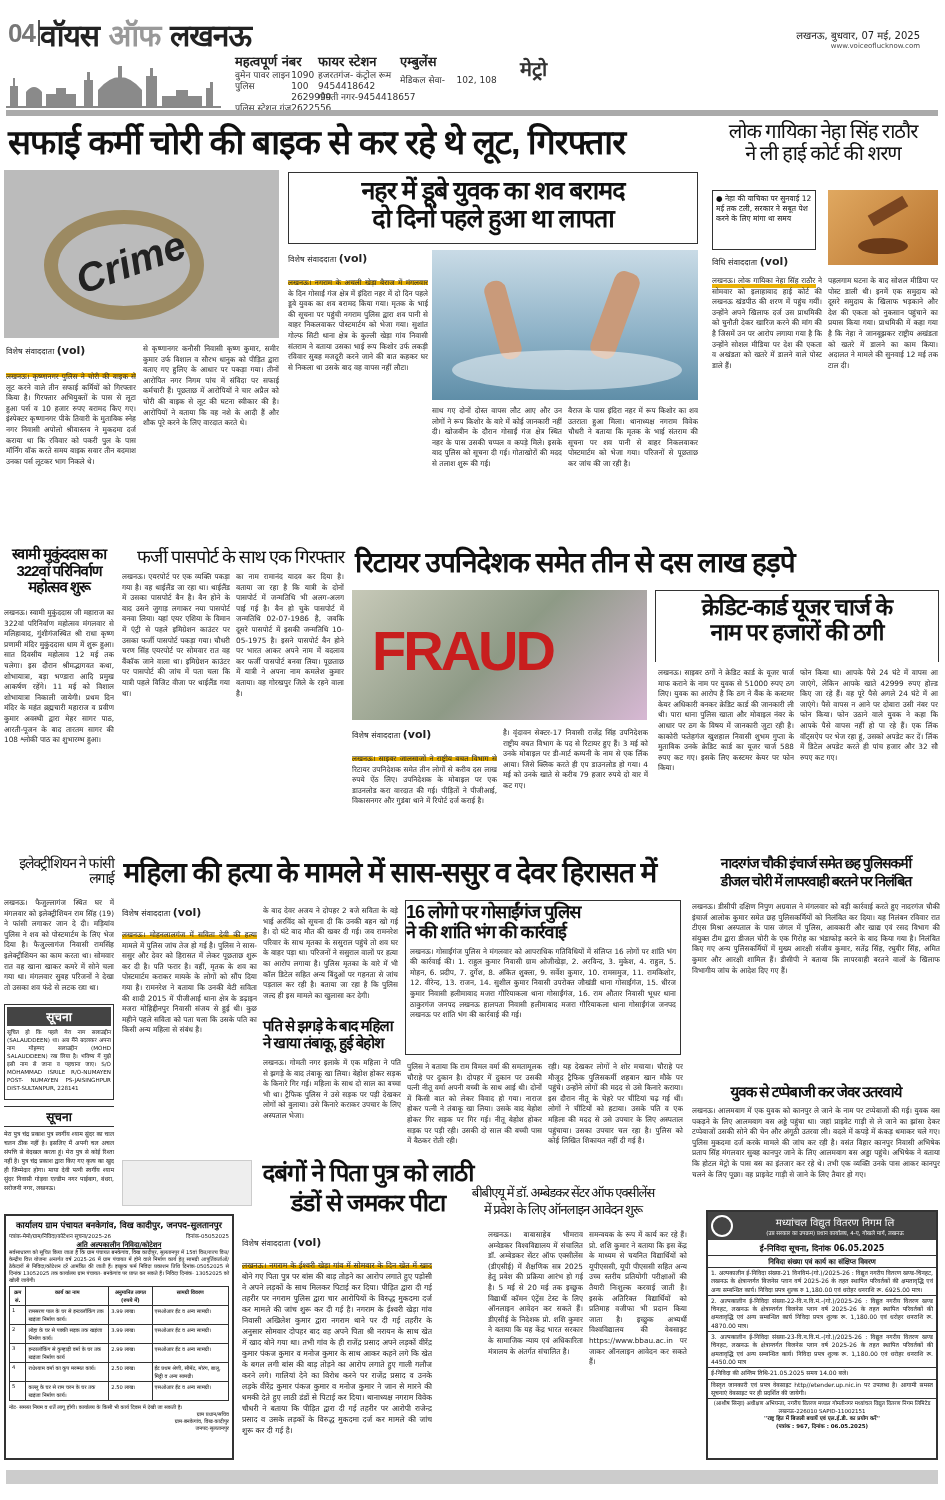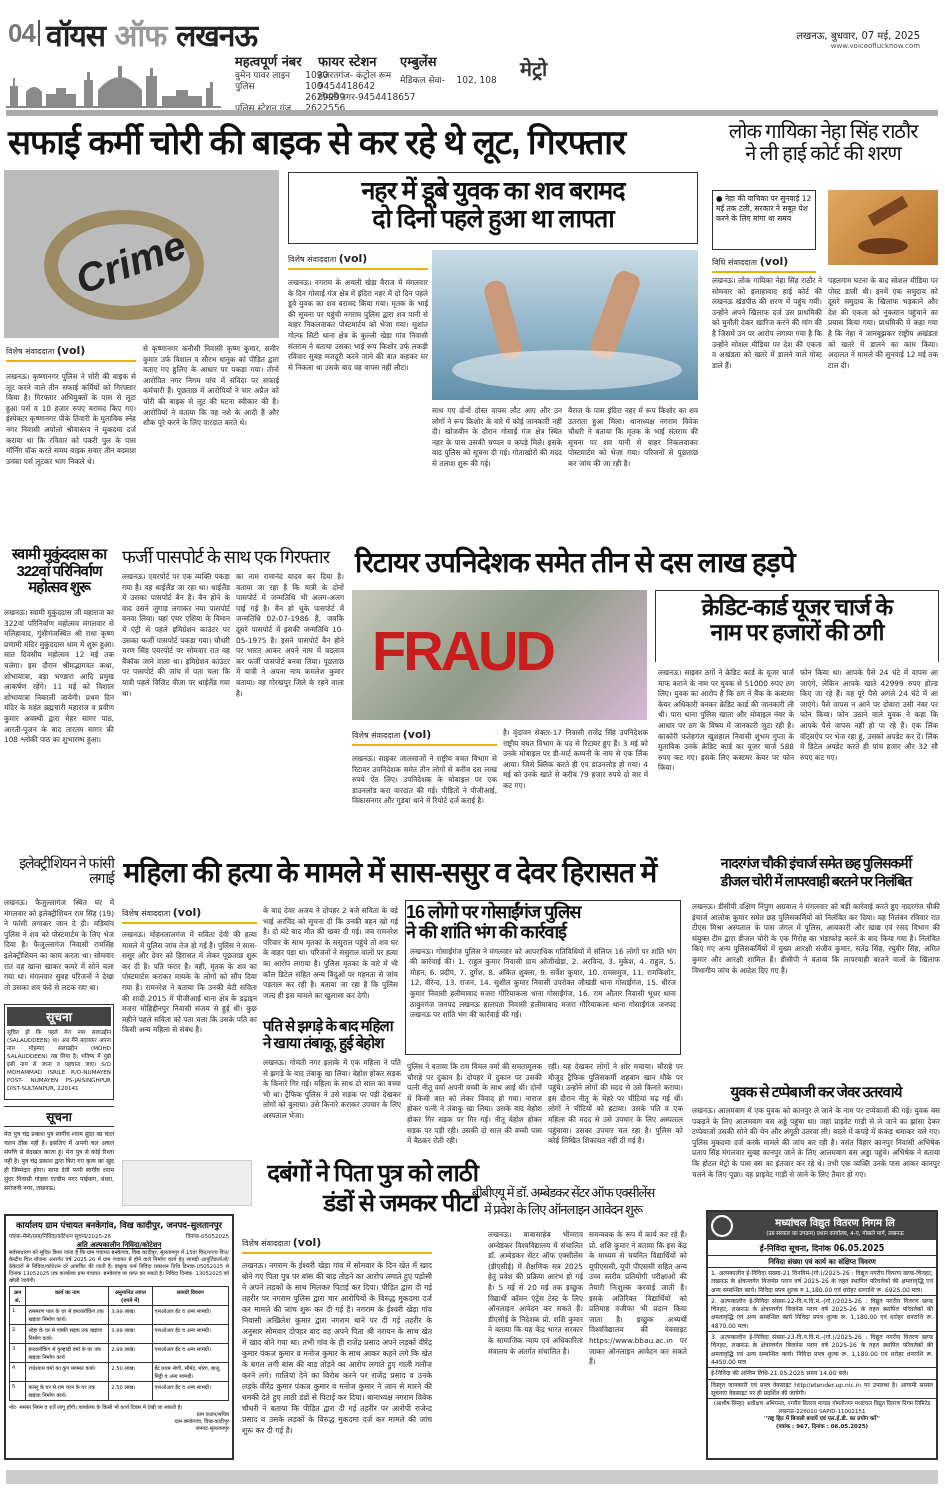--- a/index.html
+++ b/index.html
@@ -1,34 +1,34 @@
 <!DOCTYPE html>
 <html><head>
 <meta charset="utf-8">
 <style>
 *{box-sizing:border-box;margin:0;padding:0}
 body{width:945px;height:1500px;background:#fff;font-family:"DejaVu Sans",sans-serif;color:#111;position:relative;overflow:hidden}
 .abs{position:absolute}
 .masthead{left:0;top:0;width:945px;height:112px}
 .pgno{left:8px;top:18px;font-family:"Liberation Sans",sans-serif;font-weight:bold;font-size:26px;color:#777;letter-spacing:-1px}
 .pgbar{left:38px;top:20px;width:2px;height:26px;background:#555}
-.paper{left:46px;top:14px;font-size:30px;font-weight:bold;color:#222;letter-spacing:-1px}
+.paper{left:40px;top:14px;font-size:30px;font-weight:bold;color:#222;letter-spacing:-1px}
 .paper .mid{color:#999}
 .skyline{left:6px;top:56px;width:215px;height:52px}
 .numbox{top:56px;font-size:9px;color:#333;line-height:11px}
 .numbox h4{font-size:13px;font-weight:bold;color:#222;margin-bottom:3px}
 .section{left:520px;top:55px;font-size:20px;font-weight:bold;color:#333}
 .dateline{right:25px;top:28px;font-size:10px;color:#222}
 .site{right:25px;top:42px;font-size:7px;color:#444}
 .rule{left:6px;width:932px;height:6px;background:#aaa}
 .hl{font-family:"Liberation Sans",sans-serif;font-weight:bold;color:#111;letter-spacing:-1px;line-height:1.1}
 .box{border:1px solid #333}
 .img{background:#bbb;overflow:hidden}
 .txt{font-size:7.3px;line-height:10.6px;color:#222;text-align:justify;overflow:hidden}
-.byline{font-size:8px;color:#222;border-bottom:2px solid #eab308;padding-bottom:3px}
+.byline{font-size:8px;color:#222;border-bottom:4px solid #eab308;padding-bottom:16px}
 .byline b{font-size:11px;font-weight:bold}
 table.tender{border-collapse:collapse;width:100%;font-size:6px}
 table.tender td,table.tender th{border:1px solid #333;padding:1px 2px;vertical-align:top}
 .notice{font-size:6.8px;line-height:9.5px;text-align:justify}
 .sunna{background:#444;color:#fff;font-weight:bold;text-align:center;font-size:12px;padding:1px}
 </style>
 </head>
 <body>
 
 <div class="abs masthead">
@@ -38,21 +38,21 @@
     <span>वॉयस</span>
     <span class="mid">ऑफ</span>
     <span>लखनऊ</span>
   </div>
   <svg class="abs skyline" viewBox="0 0 215 52">
     <rect x="0" y="50" width="215" height="2" fill="#888"></rect>
     <path d="M4 50 V30 h3 V22 h2 V30 h3 V50 Z M20 50 V36 q8 -10 16 0 V50 Z M40 50 V38 h30 V50 Z M50 38 V32 h10 V38 Z M78 50 V24 h3 V16 h3 V24 h3 V50 Z M92 50 V34 q22 -26 44 0 V50 Z M112 10 h4 V24 h-4 Z M140 50 V20 h4 V12 h3 V20 h4 V50 Z M156 50 V40 h40 V50 Z M170 40 V34 h12 V40 Z M200 50 V32 h4 V26 h3 V50 Z" fill="#8a8a8a"></path>
   </svg>
   <div class="abs numbox" style="left:235px">
     <h4>महत्वपूर्ण नंबर</h4>
-    <div style="display:flex;gap:14px">
+    <div style="display:flex;gap:0">
       <div>
         <div>वुमेन पावर लाइन</div>
         <div>पुलिस</div>
         <div>&nbsp;</div>
         <div>पुलिस स्टेशन गंज</div>
       </div>
       <div>
         <div>1090</div>
         <div>100</div>
         <div>2629999</div>
@@ -108,21 +108,21 @@
   <div style="position:absolute;left:30px;top:48px;width:50px;height:16px;background:#6b3a18;border-radius:50%"></div>
   <div style="position:absolute;left:40px;top:15px;width:40px;height:12px;background:#7a4520;transform:rotate(-30deg)"></div>
 </div>
 <div class="abs byline" style="left:712px;top:255px;width:104px"><span>विधि संवाददाता</span> <b>(vol)</b></div>
 <div class="abs txt" style="left:712px;top:276px;width:110px;height:260px">लखनऊ। लोक गायिका नेहा सिंह राठौर ने सोमवार को इलाहाबाद हाई कोर्ट की लखनऊ खंडपीठ की शरण में पहुंच गयीं। उन्होंने अपने खिलाफ दर्ज उस प्राथमिकी को चुनौती देकर खारिज करने की मांग की है जिसमें उन पर आरोप लगाया गया है कि उन्होंने सोशल मीडिया पर देश की एकता व अखंडता को खतरे में डालने वाले पोस्ट डाले हैं।</div>
 <div class="abs txt" style="left:828px;top:276px;width:110px;height:260px">पहलगाम घटना के बाद सोशल मीडिया पर पोस्ट डाली थी। इनमें एक समुदाय को दूसरे समुदाय के खिलाफ भड़काने और देश की एकता को नुकसान पहुंचाने का प्रयास किया गया। प्राथमिकी में कहा गया है कि नेहा ने जानबूझकर राष्ट्रीय अखंडता को खतरे में डालने का काम किया। अदालत ने मामले की सुनवाई 12 मई तक टाल दी।</div>
 
 <div class="abs hl" style="left:4px;top:546px;width:110px;font-size:15px;text-align:center">स्वामी मुकुंददास का 322वां परिनिर्वाण महोत्सव शुरू</div>
 <div class="abs txt" style="left:4px;top:608px;width:110px;height:212px">लखनऊ। स्वामी मुकुंददास जी महाराज का 322वां परिनिर्वाण महोत्सव मंगलवार से मलिहाबाद, गुंशीगंजस्थित श्री राधा कृष्ण प्रणामी मंदिर मुकुंददास धाम में शुरू हुआ। सात दिवसीय महोत्सव 12 मई तक चलेगा। इस दौरान श्रीमद्भागवत कथा, शोभायात्रा, बड़ा भण्डारा आदि प्रमुख आकर्षण रहेंगे। 11 मई को विशाल शोभायात्रा निकाली जायेगी। प्रथम दिन मंदिर के महंत ब्रह्मचारी महाराज व प्रवीण कुमार अवस्थी द्वारा मेहर सागर पाठ, आरती-पूजन के बाद तारतम सागर की 108 श्लोकी पाठ का शुभारम्भ हुआ।</div>
 
-<div class="abs hl" style="left:122px;top:548px;width:222px;font-size:18px;font-weight:normal;text-align:left">फर्जी पासपोर्ट के साथ एक गिरफ्तार</div>
+<div class="abs hl" style="left:122px;top:548px;width:222px;font-size:18px;font-weight:normal;text-align:right">फर्जी पासपोर्ट के साथ एक गिरफ्तार</div>
 <div class="abs txt" style="left:122px;top:572px;width:108px;height:248px">लखनऊ। एयरपोर्ट पर एक व्यक्ति पकड़ा गया है। वह थाईलैंड जा रहा था। थाईलैंड में उसका पासपोर्ट बैन है। बैन होने के बाद उसने जुगाड़ लगाकर नया पासपोर्ट बनवा लिया। यहां एयर एशिया के विमान में एंट्री से पहले इमिग्रेशन काउंटर पर उसका फर्जी पासपोर्ट पकड़ा गया। चौधरी चरण सिंह एयरपोर्ट पर सोमवार रात वह बैंकॉक जाने वाला था। इमिग्रेशन काउंटर पर पासपोर्ट की जांच में पता चला कि यात्री पहले विजिट वीजा पर थाईलैंड गया था।</div>
 <div class="abs txt" style="left:236px;top:572px;width:108px;height:248px">का नाम रामानंद यादव कर दिया है। बताया जा रहा है कि यात्री के दोनों पासपोर्ट में जन्मतिथि भी अलग-अलग पाई गई है। बैन हो चुके पासपोर्ट में जन्मतिथि 02-07-1986 है, जबकि दूसरे पासपोर्ट में इसकी जन्मतिथि 10-05-1975 है। इसने पासपोर्ट बैन होने पर भारत आकर अपने नाम में बदलाव कर फर्जी पासपोर्ट बनवा लिया। पूछताछ में यात्री ने अपना नाम कमलेश कुमार बताया। वह गोरखपुर जिले के रहने वाला है।</div>
 
 <div class="abs hl" style="left:355px;top:548px;width:590px;font-size:28px">रिटायर उपनिदेशक समेत तीन से दस लाख हड़पे</div>
 <div class="abs img" style="left:352px;top:590px;width:295px;height:130px;background:linear-gradient(135deg,#c7c9b8,#8e9a86,#d7b8d4)">
   <div style="position:absolute;left:20px;top:28px;font:bold 56px 'Liberation Sans',sans-serif;color:#c81e1e;letter-spacing:-3px">FRAUD</div>
 </div>
 <div class="abs byline" style="left:352px;top:728px;width:145px"><span>विशेष संवाददाता</span> <b>(vol)</b></div>
 <div class="abs txt" style="left:352px;top:754px;width:145px;height:66px">लखनऊ। साइबर जालसाजों ने राष्ट्रीय बचत विभाग से रिटायर उपनिदेशक समेत तीन लोगों से करीब दस लाख रुपये ऐंठ लिए। उपनिदेशक के मोबाइल पर एक डाउनलोड करा वारदात की गई। पीड़ितों ने पीजीआई, विकासनगर और गुडंबा थाने में रिपोर्ट दर्ज कराई है।</div>
 <div class="abs txt" style="left:503px;top:728px;width:145px;height:92px">है। वृंदावन सेक्टर-17 निवासी राजेंद्र सिंह उपनिदेशक राष्ट्रीय बचत विभाग के पद से रिटायर हुए हैं। 3 मई को उनके मोबाइल पर डी-मार्ट कम्पनी के नाम से एक लिंक आया। जिसे क्लिक करते ही एप डाउनलोड हो गया। 4 मई को उनके खाते से करीब 79 हजार रुपये दो बार में कट गए।</div>
@@ -166,21 +166,21 @@
   <div class="sunna">सूचना</div>
   <div class="notice" style="font-size:5.6px;line-height:8px;margin-top:2px">सूचित हो कि पहले मेरा नाम सलाउद्दीन (SALAUDDEEN) था। अब मैंने बदलकर अपना नाम मोहम्मद सलाउद्दीन (MOHD SALAUDDEEN) रख लिया है। भविष्य में मुझे इसी नाम से जाना व पहचाना जाए। S/O MOHAMMAD ISRILE R/O-NUMAYEN POST- NUMAYEN PS-JAISINGHPUR DIST-SULTANPUR, 228141</div>
 </div>
 
 <div class="abs" style="left:4px;top:1106px;width:110px;height:100px">
   <div class="sunna" style="background:#fff;color:#111;border:1px solid #333;border-width:1px 0">सूचना</div>
   <div class="notice" style="font-size:6px;line-height:9px;margin-top:2px">मेरा पुत्र चंद्र प्रकाश पुत्र स्वर्गीय श्याम सुंदर का चाल चलन ठीक नहीं है। इसलिए मैं अपनी चल अचल संपत्ति से बेदखल करता हूं। मेरा पुत्र से कोई रिश्ता नहीं है। पुत्र चंद्र प्रकाश द्वारा किए गए कृत्य का खुद ही जिम्मेदार होगा। माया देवी पत्नी स्वर्गीय श्याम सुंदर निवासी गोड़वा एल्डीम नगर पाईबाग, बंधरा, सरोजनी नगर, लखनऊ।</div>
 </div>
 <div class="abs" style="left:122px;top:1160px;width:130px;height:46px;background:#eee;border:1px solid #ccc"></div>
 
-<div class="abs" style="left:258px;top:1160px;width:220px;text-align:right">
+<div class="abs" style="left:258px;top:1160px;width:220px;text-align:center">
   <div class="hl" style="font-size:24px">दबंगों ने पिता पुत्र को लाठी</div>
   <div class="hl" style="font-size:24px;margin-top:4px">डंडों से जमकर पीटा</div>
 </div>
 <div class="abs byline" style="left:242px;top:1236px;width:190px"><span>विशेष संवाददाता</span> <b>(vol)</b></div>
 <div class="abs txt" style="left:242px;top:1260px;width:190px;height:200px;font-size:7.6px;line-height:11px">लखनऊ। नगराम के ईश्वरी खेड़ा गांव में सोमवार के दिन खेत में खाद बोने गए पिता पुत्र पर बांस की बाड़ तोड़ने का आरोप लगाते हुए पड़ोसी ने अपने लड़कों के साथ मिलकर पिटाई कर दिया। पीड़ित द्वारा दी गई तहरीर पर नगराम पुलिस द्वारा चार आरोपियों के विरुद्ध मुकदमा दर्ज कर मामले की जांच शुरू कर दी गई है। नगराम के ईश्वरी खेड़ा गांव निवासी अखिलेश कुमार द्वारा नगराम थाने पर दी गई तहरीर के अनुसार सोमवार दोपहर बाद वह अपने पिता श्री नरायन के साथ खेत में खाद बोने गया था। तभी गांव के ही राजेंद्र प्रसाद अपने लड़कों वीरेंद्र कुमार पंकज कुमार व मनोज कुमार के साथ आकर कहने लगे कि खेत के बगल लगी बांस की बाड़ तोड़ने का आरोप लगाते हुए गाली गलौज करने लगे। गालियां देने का विरोध करने पर राजेंद्र प्रसाद व उनके लड़के वीरेंद्र कुमार पंकज कुमार व मनोज कुमार ने जान से मारने की धमकी देते हुए लाठी डंडों से पिटाई कर दिया। थानाध्यक्ष नगराम विवेक चौधरी ने बताया कि पीड़ित द्वारा दी गई तहरीर पर आरोपी राजेन्द्र प्रसाद व उसके लड़कों के विरुद्ध मुकदमा दर्ज कर मामले की जांच शुरू कर दी गई है।</div>
 
 <div class="abs" style="left:438px;top:1186px;width:250px;text-align:center">
   <div class="hl" style="font-size:13px;font-weight:normal">बीबीएयू में डॉ. अम्बेडकर सेंटर ऑफ एक्सीलेंस</div>
   <div class="hl" style="font-size:13px;font-weight:normal;margin-top:3px">में प्रवेश के लिए ऑनलाइन आवेदन शुरू</div>
 </div>
@@ -240,21 +240,21 @@
     <div>ग्राम प्रधान/सचिव</div>
     <div>ग्राम-बनकेगांव, विख-कादीपुर</div>
     <div>जनपद-सुलतानपुर</div>
   </div>
 </div>
 
 <div class="abs box" style="left:706px;top:1210px;width:232px;height:250px;border-width:2px">
   <div style="background:#444;color:#fff;display:flex;align-items:center;padding:3px;gap:4px">
     <div style="width:22px;height:22px;border-radius:50%;border:2px solid #fff;flex:none"></div>
     <div style="flex:1;text-align:center">
-      <div style="font-size:10px;font-weight:bold">मध्यांचल विद्युत वितरण निगम लि</div>
+      <div style="font-size:10px;font-weight:normal">मध्यांचल विद्युत वितरण निगम लि</div>
       <div style="font-size:5.5px">(उप्र सरकार का उपक्रम) प्रधान कार्यालय, 4-ए, गोखले मार्ग, लखनऊ</div>
     </div>
   </div>
   <div style="font-size:8px;font-weight:bold;text-align:center;border-bottom:1px solid #333;padding:2px">ई-निविदा सूचना, दिनांक 06.05.2025</div>
   <div style="font-size:7px;font-weight:bold;text-align:center;border-bottom:1px solid #333;padding:1px">निविदा संख्या एवं कार्य का संक्षिप्त विवरण</div>
   <div class="notice" style="font-size:6px;line-height:8.3px;border-bottom:1px solid #333;padding:1px 3px">1. अल्पकालीन ई-निविदा संख्या-21 विनविमं-(गो.)/2025-26 : विद्युत नगरीय वितरण खण्ड-चिनहट, लखनऊ के क्षेत्रान्तर्गत बिजनेस प्लान वर्ष 2025-26 के तहत स्थापित परिवर्तकों की क्षमतावृद्धि एवं अन्य सम्बन्धित कार्य। निविदा प्रपत्र शुल्क रु 1,180.00 एवं धरोहर धनराशि रू. 6925.00 मात्र।</div>
   <div class="notice" style="font-size:6px;line-height:8.3px;border-bottom:1px solid #333;padding:1px 3px">2. अल्पकालीन ई-निविदा संख्या-22-वि.न.वि.मं.-(गो.)/2025-26 : विद्युत नगरीय वितरण खण्ड चिनहट, लखनऊ के क्षेत्रान्तर्गत बिजनेस प्लान वर्ष 2025-26 के तहत स्थापित परिवर्तकों की क्षमतावृद्धि एवं अन्य सम्बन्धित कार्य निविदा प्रपत्र शुल्क रू. 1,180.00 एवं धरोहर धनराशि रू. 4870.00 मात्र।</div>
   <div class="notice" style="font-size:6px;line-height:8.3px;border-bottom:1px solid #333;padding:1px 3px">3. अल्पकालीन ई-निविदा संख्या-23-वि.न.वि.मं.-(गो.)/2025-26 : विद्युत नगरीय वितरण खण्ड चिनहट, लखनऊ के क्षेत्रान्तर्गत बिजनेस प्लान वर्ष 2025-26 के तहत स्थापित परिवर्तकों की क्षमतावृद्धि एवं अन्य सम्बन्धित कार्य। निविदा प्रपत्र शुल्क रू. 1,180.00 एवं धरोहर धनराशि रू. 4450.00 मात्र</div>
   <div class="notice" style="font-size:6px;line-height:8.3px;border-bottom:1px solid #333;padding:1px 3px">ई-निविदा की अन्तिम तिथि-21.05.2025 समय 14.00 बजे।</div>
   <div class="notice" style="font-size:6px;line-height:8.3px;border-bottom:1px solid #333;padding:1px 3px">विस्तृत जानकारी एवं प्रपत्र वेबसाइट http//etender.up.nic.in पर उपलब्ध है। आगामी समस्त सूचनाएं वेबसाइट पर ही प्रदर्शित की जायेगी।</div>

